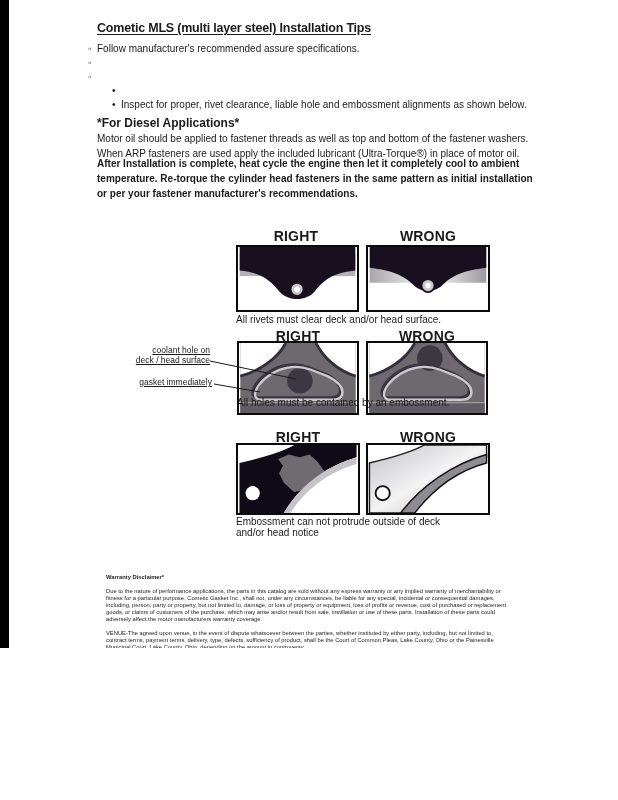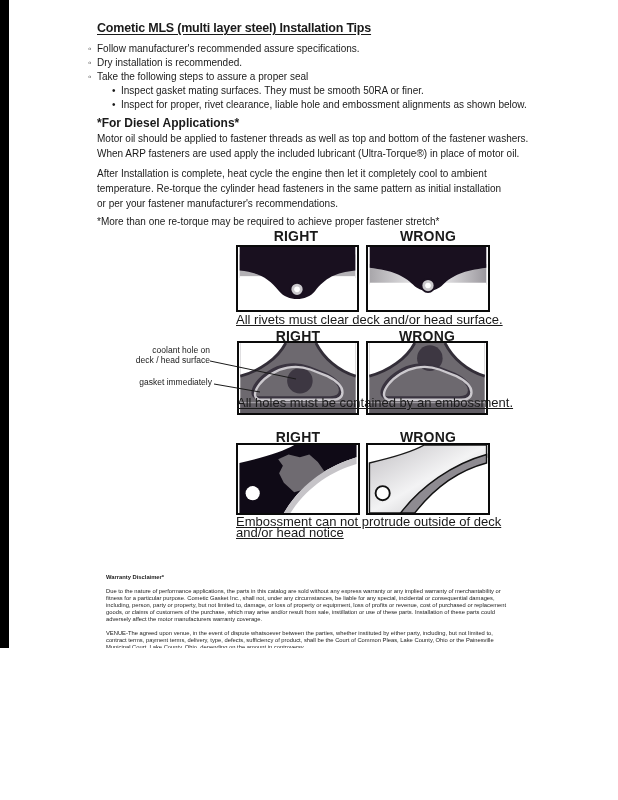--- a/index.html
+++ b/index.html
@@ -10,32 +10,32 @@
   .abs { position:absolute; }
   .leftbar { left:0; top:0; width:9px; height:800px; background:#000000; }
   .title { left:97px; top:21px; font-size:12.5px; font-weight:bold; letter-spacing:-0.2px;
            text-decoration:underline; text-underline-offset:2px; }
   .bullets { left:88px; top:42px; font-size:10px; line-height:14px; }
   .brow { display:flex; }
   .marker { width:9px; flex:0 0 9px; }
   .sub { margin-left:24px; }
   .h2 { left:97px; top:116px; font-size:12px; font-weight:bold; }
   .para { font-size:10px; line-height:15px; white-space:pre-line; width:490px; left:97px; }
-  .p1 { top:131px; } .p2 { top:166px; } .p3 { top:214px; }
+  .p1 { top:131px; } .p2 { top:156px;font-weight:bold; } .p3 { top:214px; }
   .dlabel { font-size:14px; font-weight:bold; text-align:center; letter-spacing:0.2px; }
   .dl-r1 { left:234px; top:228px; width:124px; } .dl-w1 { left:366px; top:228px; width:124px; }
   .dl-r2 { left:237px; top:328px; width:122px; } .dl-w2 { left:366px; top:328px; width:122px; }
   .dl-r3 { left:236px; top:429px; width:124px; } .dl-w3 { left:366px; top:429px; width:124px; }
   .dbox { border:2.5px solid #0a0a0a; box-sizing:border-box; display:block; }
   .b-r1 { left:236px; top:245px; } .b-w1 { left:366px; top:245px; }
   .b-r2 { left:237px; top:341px; } .b-w2 { left:366px; top:341px; }
   .b-r3 { left:236px; top:443px; } .b-w3 { left:366px; top:443px; }
-  .caption { font-size:13px; white-space:pre-line; line-height:10.5px;text-decoration:underline; }
+  .caption { font-size:10px; white-space:pre-line; line-height:10.5px; }
   .c1 { left:236px; top:315px; } .c2 { left:237px; top:398px; } .c3 { left:236px; top:517px; }
-  .ann { font-size:8.5px; line-height:10px; text-align:right; white-space:pre-line; }
+  .ann { font-size:8.5px; line-height:10px; text-align:right; white-space:pre-line;text-decoration:underline; }
   .ann-coolant { left:90px; top:345px; width:120px; }
   .ann-emboss  { left:90px; top:377px; width:122px; }
   .leaders { left:110px; top:344px; pointer-events:none; }
   .warranty { left:106px; top:574px; width:436px; font-size:5.8px; line-height:7px; color:#222; }
   .warranty .wp { white-space:pre-line; margin:0 0 7px 0; }
   .warranty .whead { font-weight:bold; margin:0 0 7px 0; }
   .pagenum { left:385px; top:757px; font-size:13px; color:#000000; }
 </style>
 </head>
 <body>
@@ -45,43 +45,39 @@
 
   <div class="abs title">Cometic MLS (multi layer steel) Installation Tips</div>
 
   <div class="abs bullets">
     <div class="brow">
       <span class="marker">◦</span>
       <span>Follow manufacturer's recommended assure specifications.</span>
     </div>
     <div class="brow">
       <span class="marker">◦</span>
-      <span>Dry installation is recommended.</span>
     </div>
     <div class="brow">
       <span class="marker">◦</span>
-      <span>Take the following steps to assure a proper seal</span>
     </div>
     <div class="brow sub">
       <span class="marker">•</span>
-      <span>Inspect gasket mating surfaces.  They must be smooth 50RA or finer.</span>
     </div>
     <div class="brow sub">
       <span class="marker">•</span>
       <span>Inspect for proper, rivet clearance, liable hole and embossment alignments as shown below.</span>
     </div>
   </div>
 
   <div class="abs para p1">Motor oil should be applied to fastener threads as well as top and bottom of the fastener washers.
 When ARP fasteners are used apply the included lubricant (Ultra-Torque®) in place of motor oil.</div>
   <div class="abs h2">*For Diesel Applications*</div>
   <div class="abs para p2">After Installation is complete, heat cycle the engine then let it completely cool to ambient
 temperature. Re-torque the cylinder head fasteners in the same pattern as initial installation
 or per your fastener manufacturer's recommendations.</div>
-  <div class="abs para p3">*More than one re-torque may be required to achieve proper fastener stretch*</div>
 
   <div class="abs dlabel dl-r1">RIGHT</div>
   <div class="abs dlabel dl-w1">WRONG</div>
 
   <svg class="abs dbox b-r1" width="123" height="67" viewBox="0 0 123 67">
     <rect width="123" height="67" fill="#ffffff"></rect>
     <path d="M0,0 H123 V25 C102,27 91,33 80,47 C71,58 51,58 42,47 C31,33 20,27 0,25 Z" fill="#b3b1b5" transform="translate(0,8)"></path>
     <rect y="31" width="123" height="36" fill="#ffffff"></rect>
     <path d="M0,0 H123 V25 C102,27 91,33 80,47 C71,58 51,58 42,47 C31,33 20,27 0,25 Z" fill="#19101f"></path>
     <circle cx="61" cy="45" r="7" fill="#cac8cc" stroke="#19101f" stroke-width="2"></circle>

